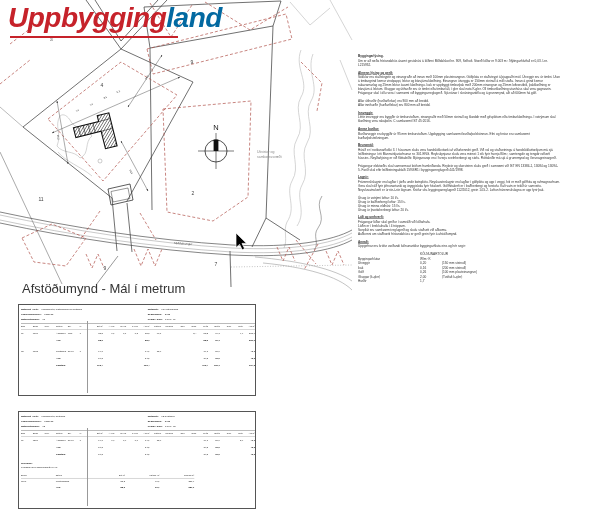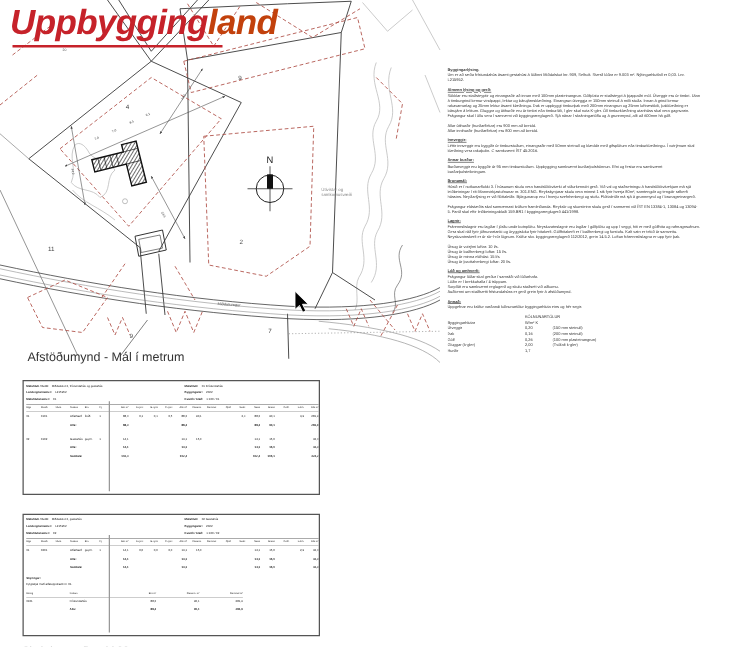--- a/index.html
+++ b/index.html
@@ -3,29 +3,29 @@
 <meta charset="utf-8">
 <style>
   html,body{margin:0;padding:0;background:#fff;}
   .page{position:relative;width:604px;height:524px;background:#fff;overflow:hidden;
         font-family:"Liberation Sans", sans-serif;color:#222;}
   svg.map{position:absolute;left:0;top:0;width:604px;height:524px;}
   
   .logo{position:absolute;left:8px;top:4px;font-style:italic;font-weight:bold;
         font-size:28px;letter-spacing:-0.5px;line-height:1;}
   .lr{color:#c6222a;}
-  .lb{color:#c2410c;}
+  .lb{color:#0369a1;}
   .lrule{position:absolute;left:2px;top:32px;width:168px;height:2.4px;background:#c6222a;}
   
   .note{position:absolute;left:257px;top:150px;width:60px;overflow:hidden;}
   .note .in{transform:scale(0.5);transform-origin:0 0;width:120px;font-size:7px;
             line-height:1.25;color:#8a8a8a;}
   
   .caption{position:absolute;left:22px;top:281px;}
-  .cap-t{font-size:10px;color:#333;text-align:center;}
+  .cap-t{font-size:13px;color:#333;text-align:center;}
   .cap-s{margin-top:1px;overflow:hidden;height:6px;}
   
   .tbl{position:absolute;left:18px;width:236px;border:0.7px solid #555;overflow:hidden;background:#fff;}
   .t1{top:304px;height:90px;}
   .t2{top:411px;height:96px;}
   .shrink{transform:scale(0.3333);transform-origin:0 0;width:702px;font-size:7px;color:#222;padding:4px 6px;}
   .thead{display:flex;line-height:16px;}
   .thead .blk{display:flex;flex-direction:column;}
   .thead .b1{width:380px;}
   .thead .b2{flex:1;}

